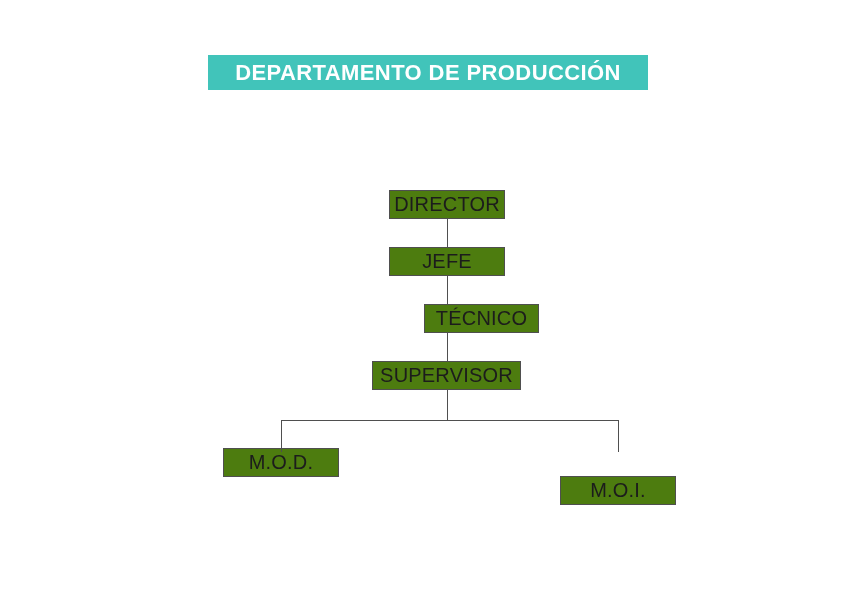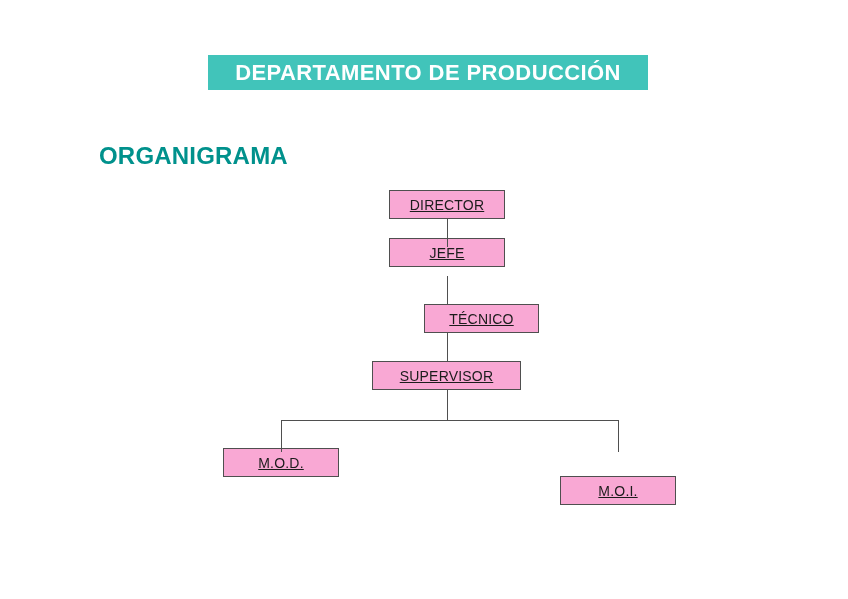--- a/index.html
+++ b/index.html
@@ -41,31 +41,30 @@
     position: absolute;
     left: 99px; top: 142px;
     color: var(--heading-text);
     font-size: 24px;
     font-weight: bold;
     letter-spacing: 0.2px;
   }
   .org-node {
     position: absolute;
     height: 29px;
-    background: #f9a8d4;
+    background: #4d7c0f;
     border: 1.5px solid var(--box-border);
     display: flex; align-items: center; justify-content: center;
     color: var(--box-text);
-    font-size: 14px;
+    font-size: 20px;
     letter-spacing: 0.2px;
     white-space: nowrap;
-    text-decoration: underline;
   }
   .node-director   { left: 389px; top: 190px; width: 116px; }
-  .node-jefe       { left: 389px; top: 238px; width: 116px; }
+  .node-jefe       { left: 389px; top: 247px; width: 116px; }
   .node-tecnico    { left: 389px; top: 304px; width: 115px; margin-left: 35px; }
   .node-supervisor { left: 372px; top: 361px; width: 149px; text-align: center; }
   .node-mod        { left: 223px; top: 448px; width: 116px; }
   .node-moi        { left: 560px; top: 452px; width: 116px; margin-top: 24px; }
   .connector {
     position: absolute;
     background: var(--line);
   }
   .conn-v { width: 1px; }
   .conn-h { height: 1px; }
@@ -79,21 +78,20 @@
 </style>
 </head>
 <body>
 
 <div class="slide">
 
   <div class="banner">
     <span class="banner-title">DEPARTAMENTO DE PRODUCCIÓN</span>
   </div>
 
-  <div class="heading">ORGANIGRAMA</div>
 
   <div>
 
     <div class="org-node node-director">DIRECTOR</div>
 
     <div class="org-node node-jefe">JEFE</div>
 
     <div class="org-node node-tecnico">TÉCNICO</div>
 
     <div class="org-node node-supervisor">SUPERVISOR</div>

